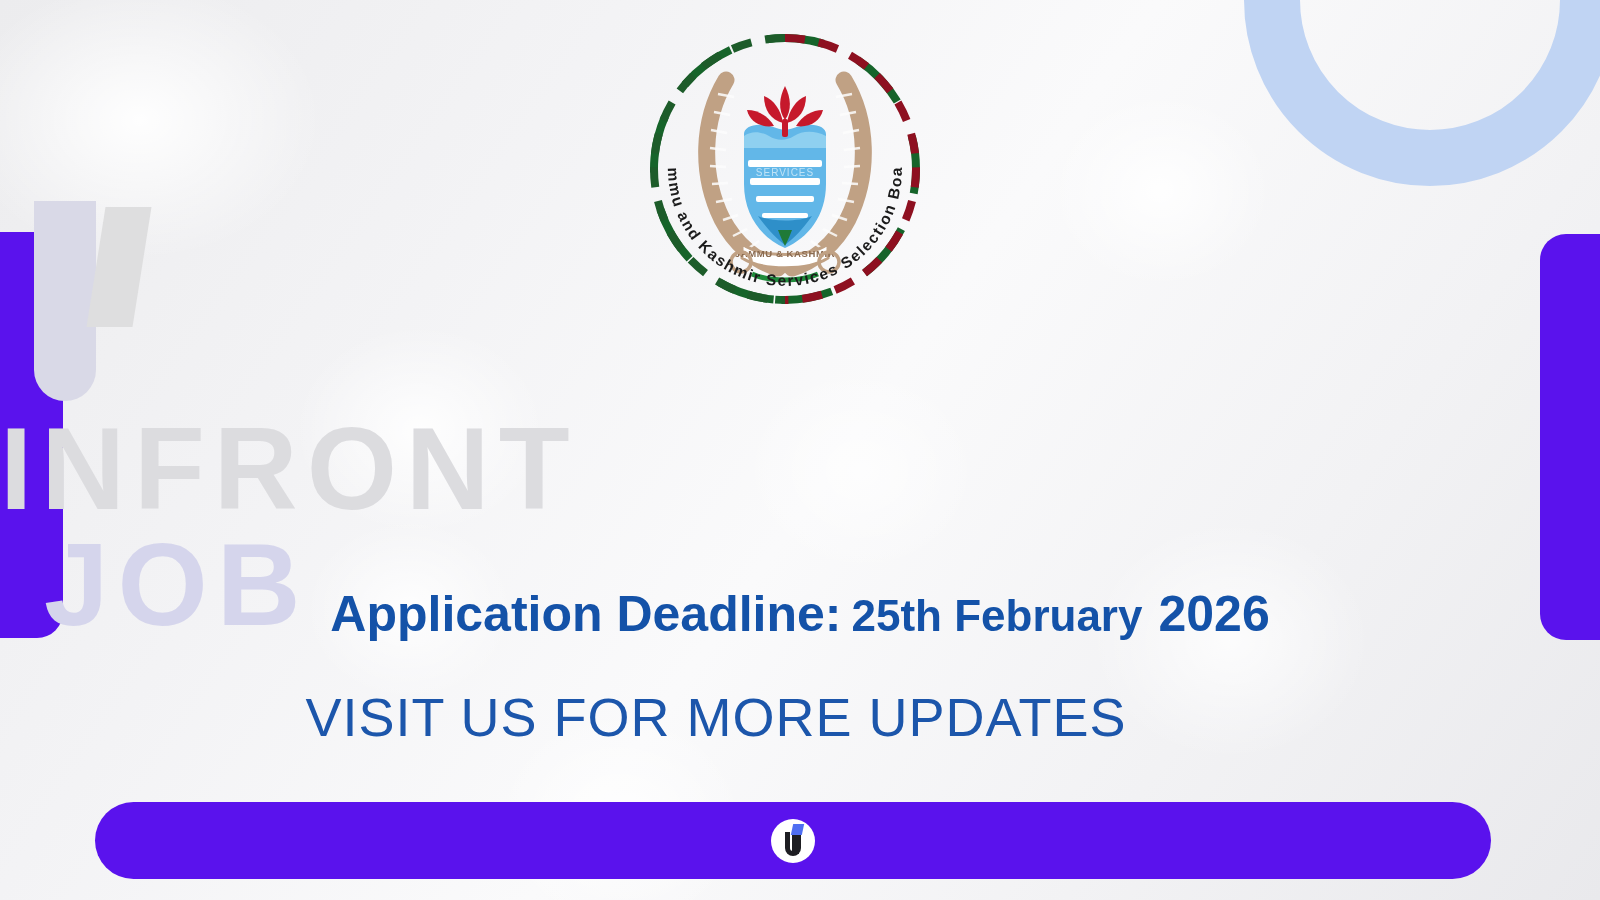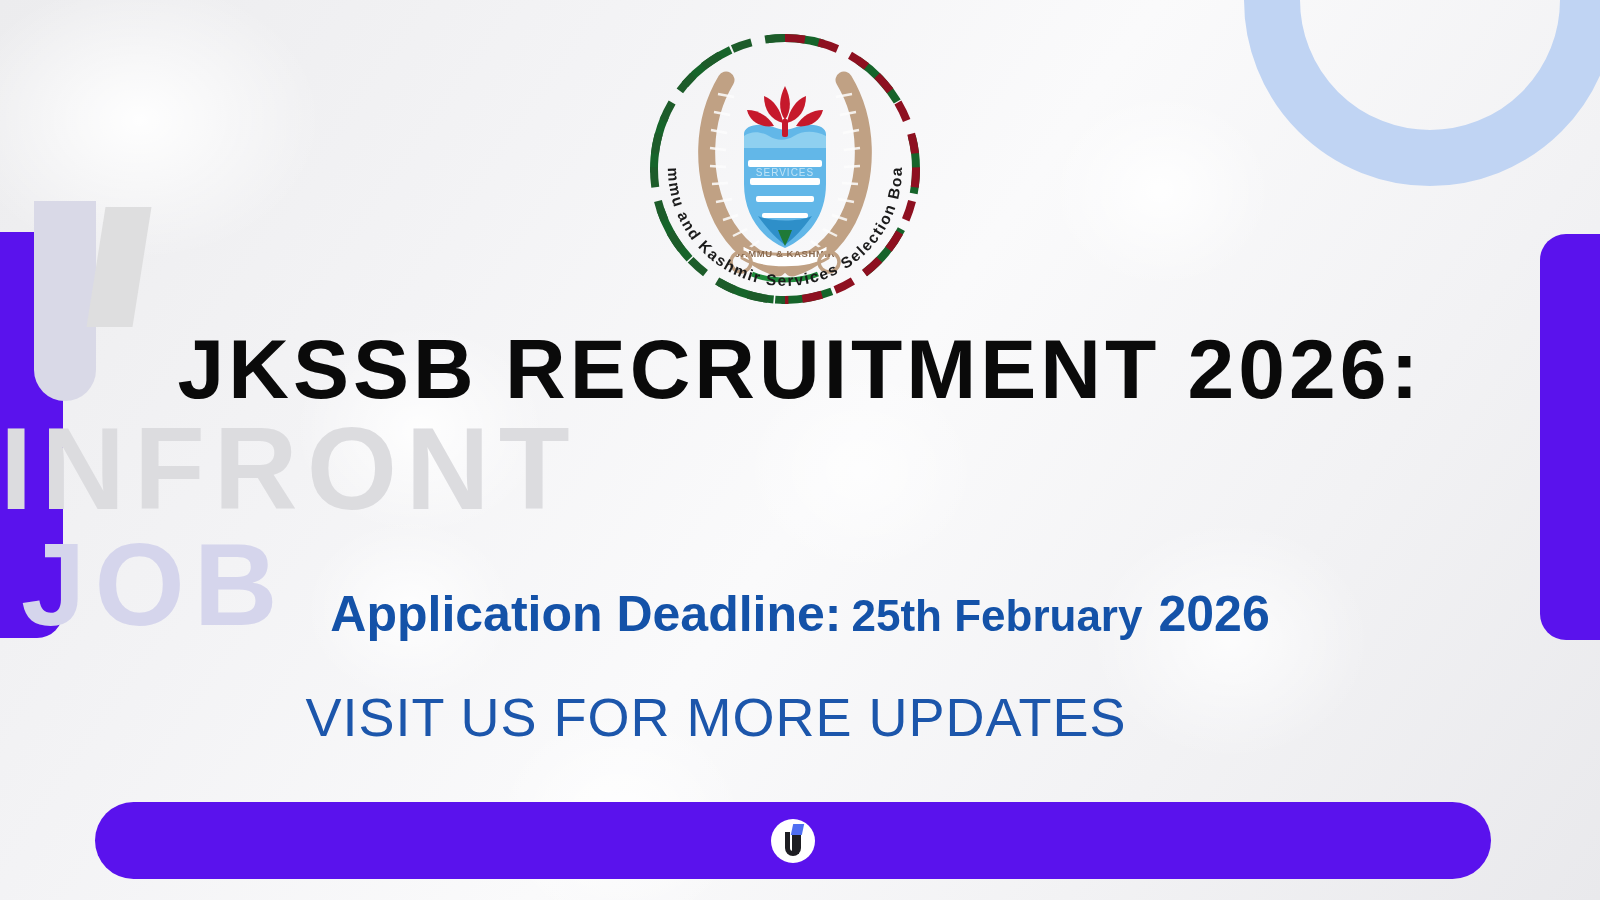--- a/index.html
+++ b/index.html
@@ -99,21 +99,21 @@
     background: #dededf;
     transform: skewX(-9deg);
   }
   .wm-word {
     font-size: 116px;
     font-weight: 700;
     letter-spacing: 9px;
     line-height: 1;
   }
   .wm-infront { color: #dcdcdf; }
-  .wm-job { color: #d5d5ec; margin-left: 21px; }
+  .wm-job { color: #d5d5ec; margin-left: 44px; }
 
   
   .emblem {
     position: absolute;
     left: 640px;
     top: 24px;
     width: 290px;
     height: 290px;
   }
 
@@ -299,21 +299,20 @@
 
       <path d="M 112,250 C 130,258 160,258 178,250" fill="none" stroke="#1f8a3b" stroke-width="5"></path>
 
       <text font-family="Liberation Sans, sans-serif" font-size="15.5" font-weight="700" fill="#1b1b1b" letter-spacing="1.6">
         <textPath href="#arcBot" startOffset="50%" text-anchor="middle">Jammu and Kashmir Services Selection Board</textPath>
       </text>
     </svg>
   </div>
 
   <div class="headline">
-    <span class="line">JKSSB RECRUITMENT 2026:</span>
   </div>
 
   <div class="deadline">
     <span class="dl-label">Application Deadline:</span><span class="dl-date">25th February</span><span class="dl-year">2026</span>
   </div>
 
   <div class="visit">VISIT US FOR MORE UPDATES</div>
 
   <div class="url-bar">
     <span class="url-logo">

